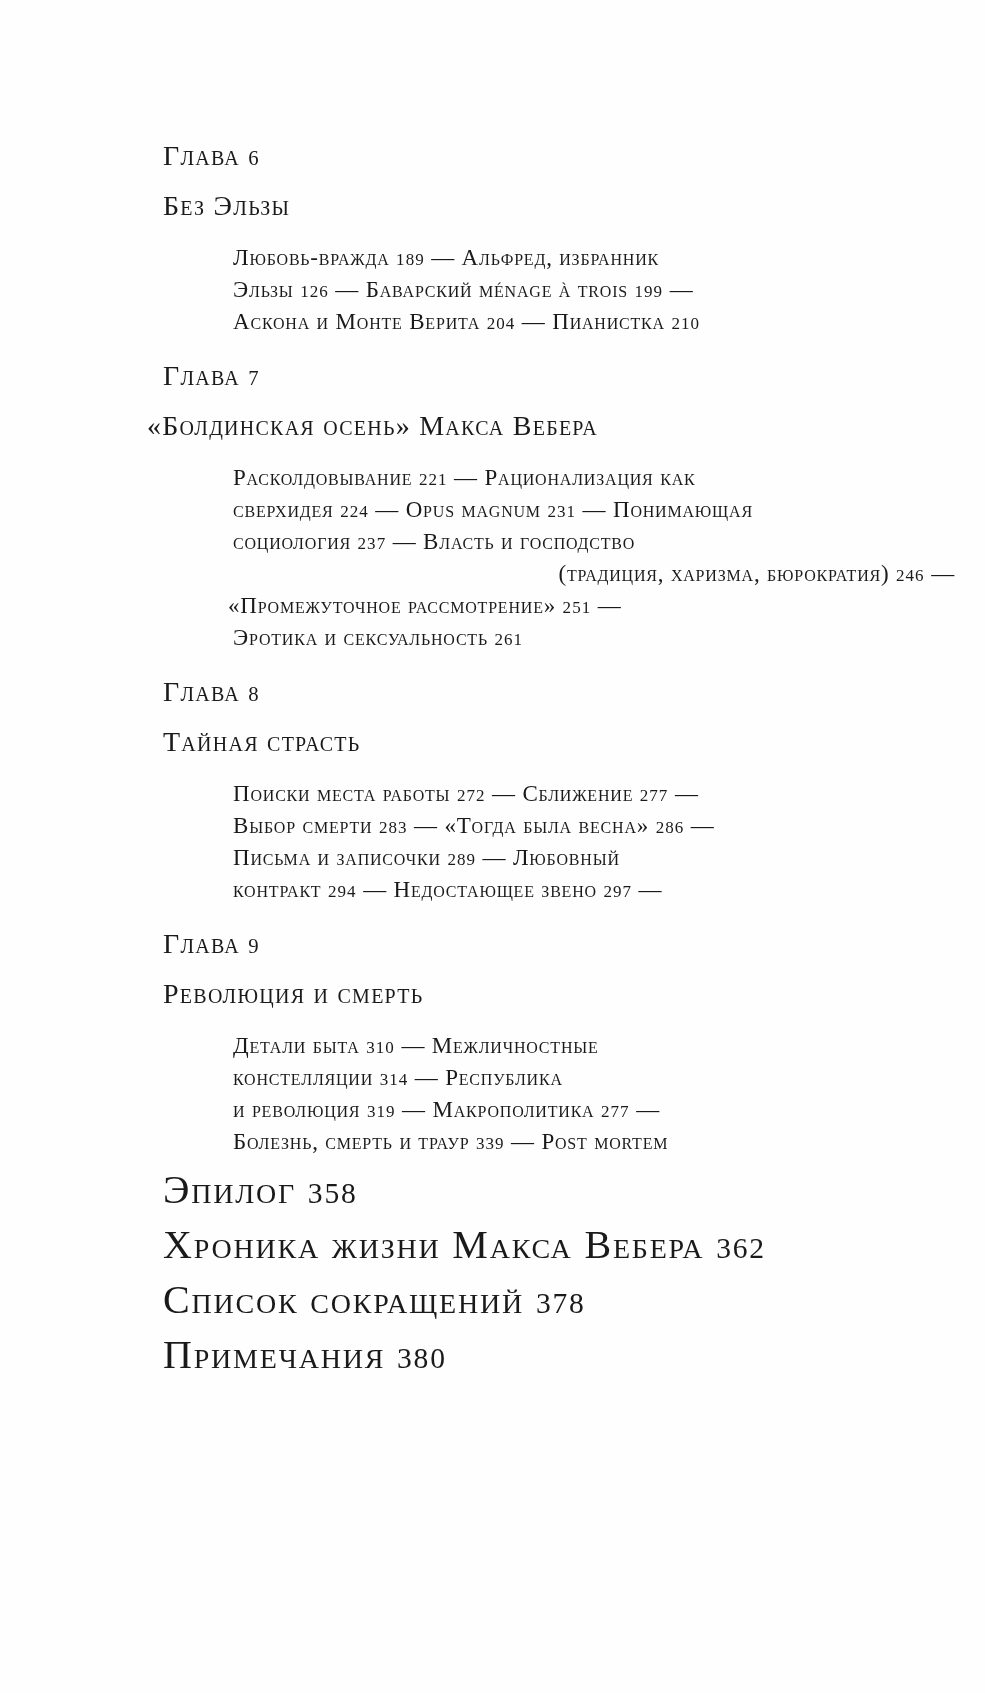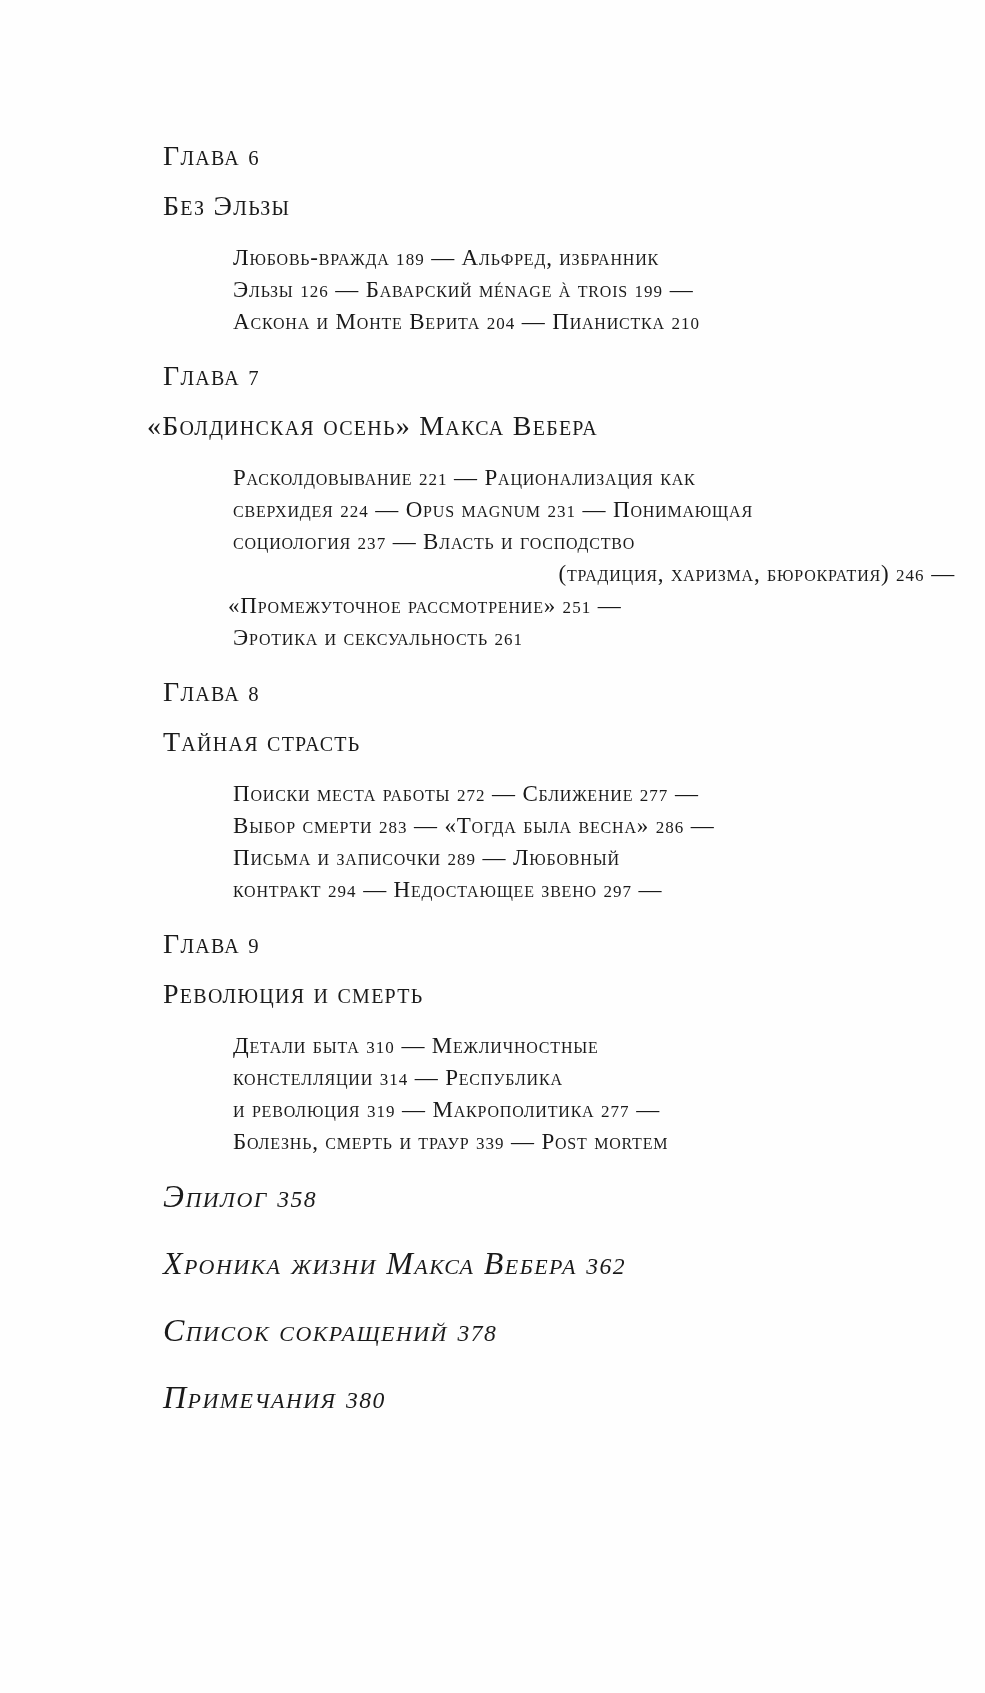--- a/index.html
+++ b/index.html
@@ -31,26 +31,25 @@
     margin-top: 13px;
     font-size: 23px;
     line-height: 30px;
     letter-spacing: 0.035em;
   }
 
   .line { white-space: nowrap; }
 
   .entries { }
   .entry {
-    font-size: 32px;
-    line-height: 48px;
+    font-size: 40px;
+    line-height: 36px;
     letter-spacing: 0.045em;
     margin-top: 16px;
     white-space: nowrap;
-    font-style: italic;
   }
   .entry:first-child { margin-top: 7px; }
 
   
   .num { font-size: 74%; letter-spacing: 0.06em; }
 
   
   .chapter-title.hang-quote { text-indent: -16px; }
   .line.hang-quote  { text-indent: -5px; }
   .line.hang-paren  { text-indent: -2px; text-align: right; }

